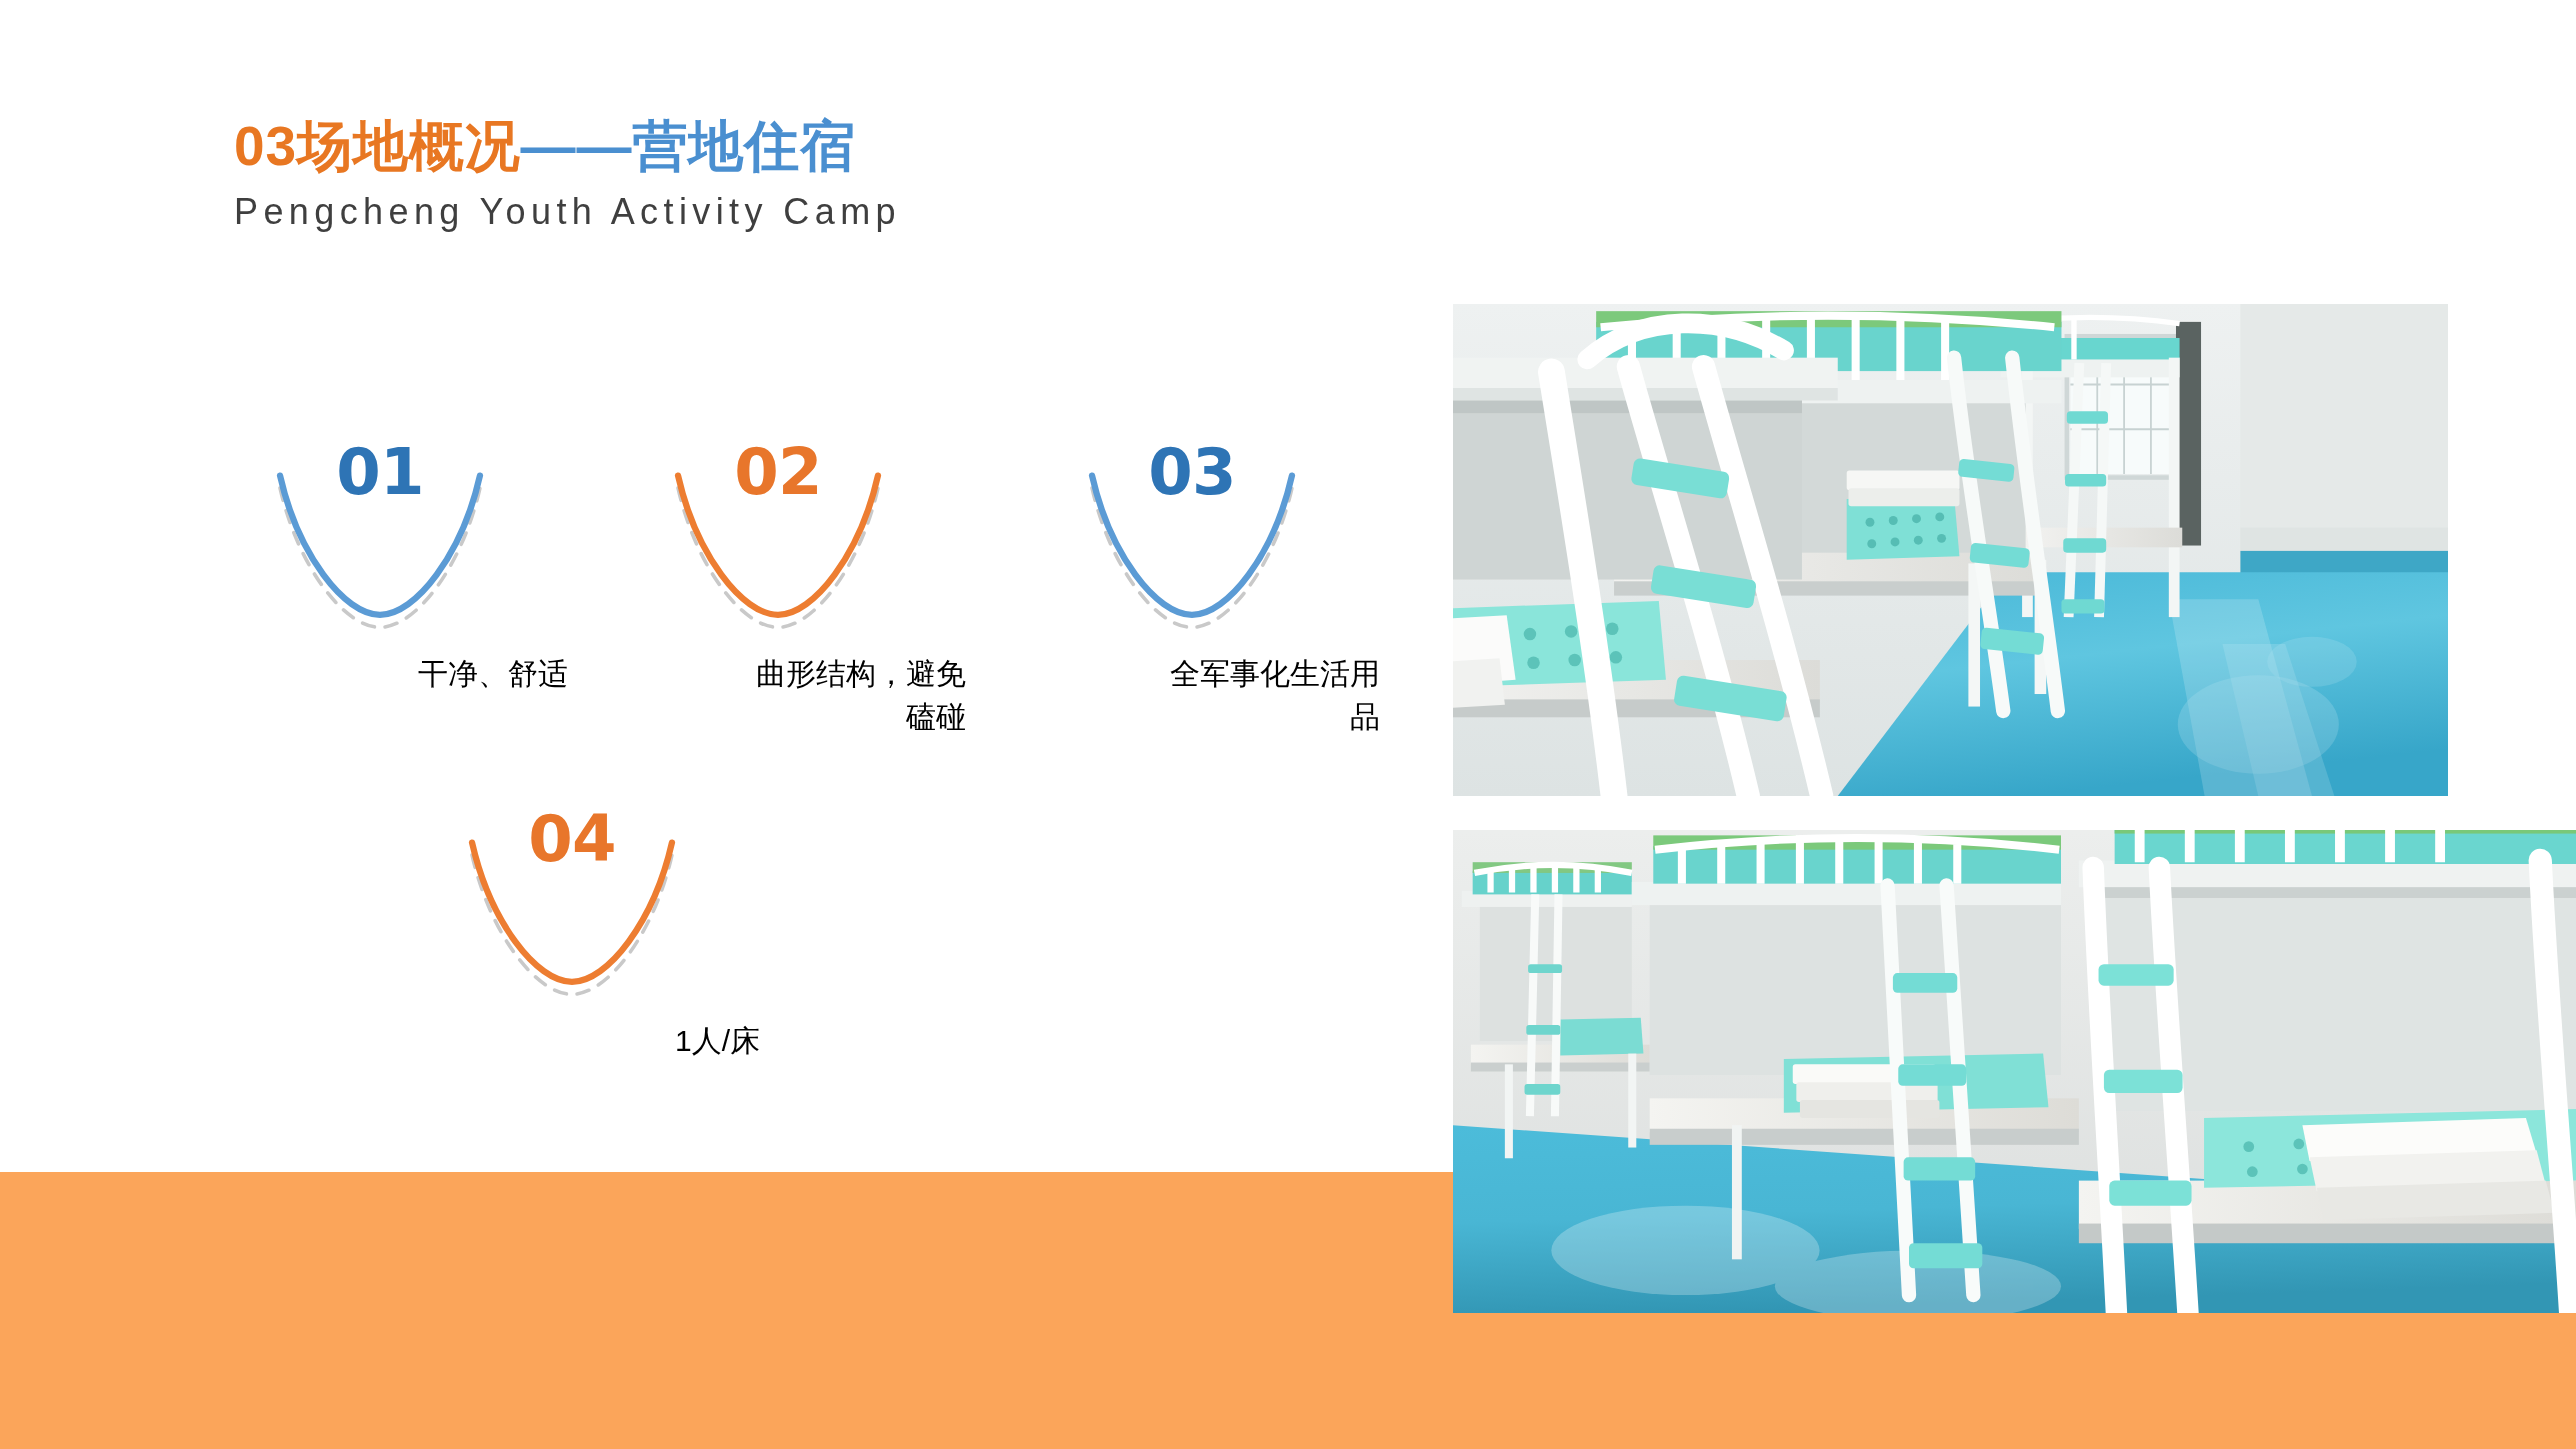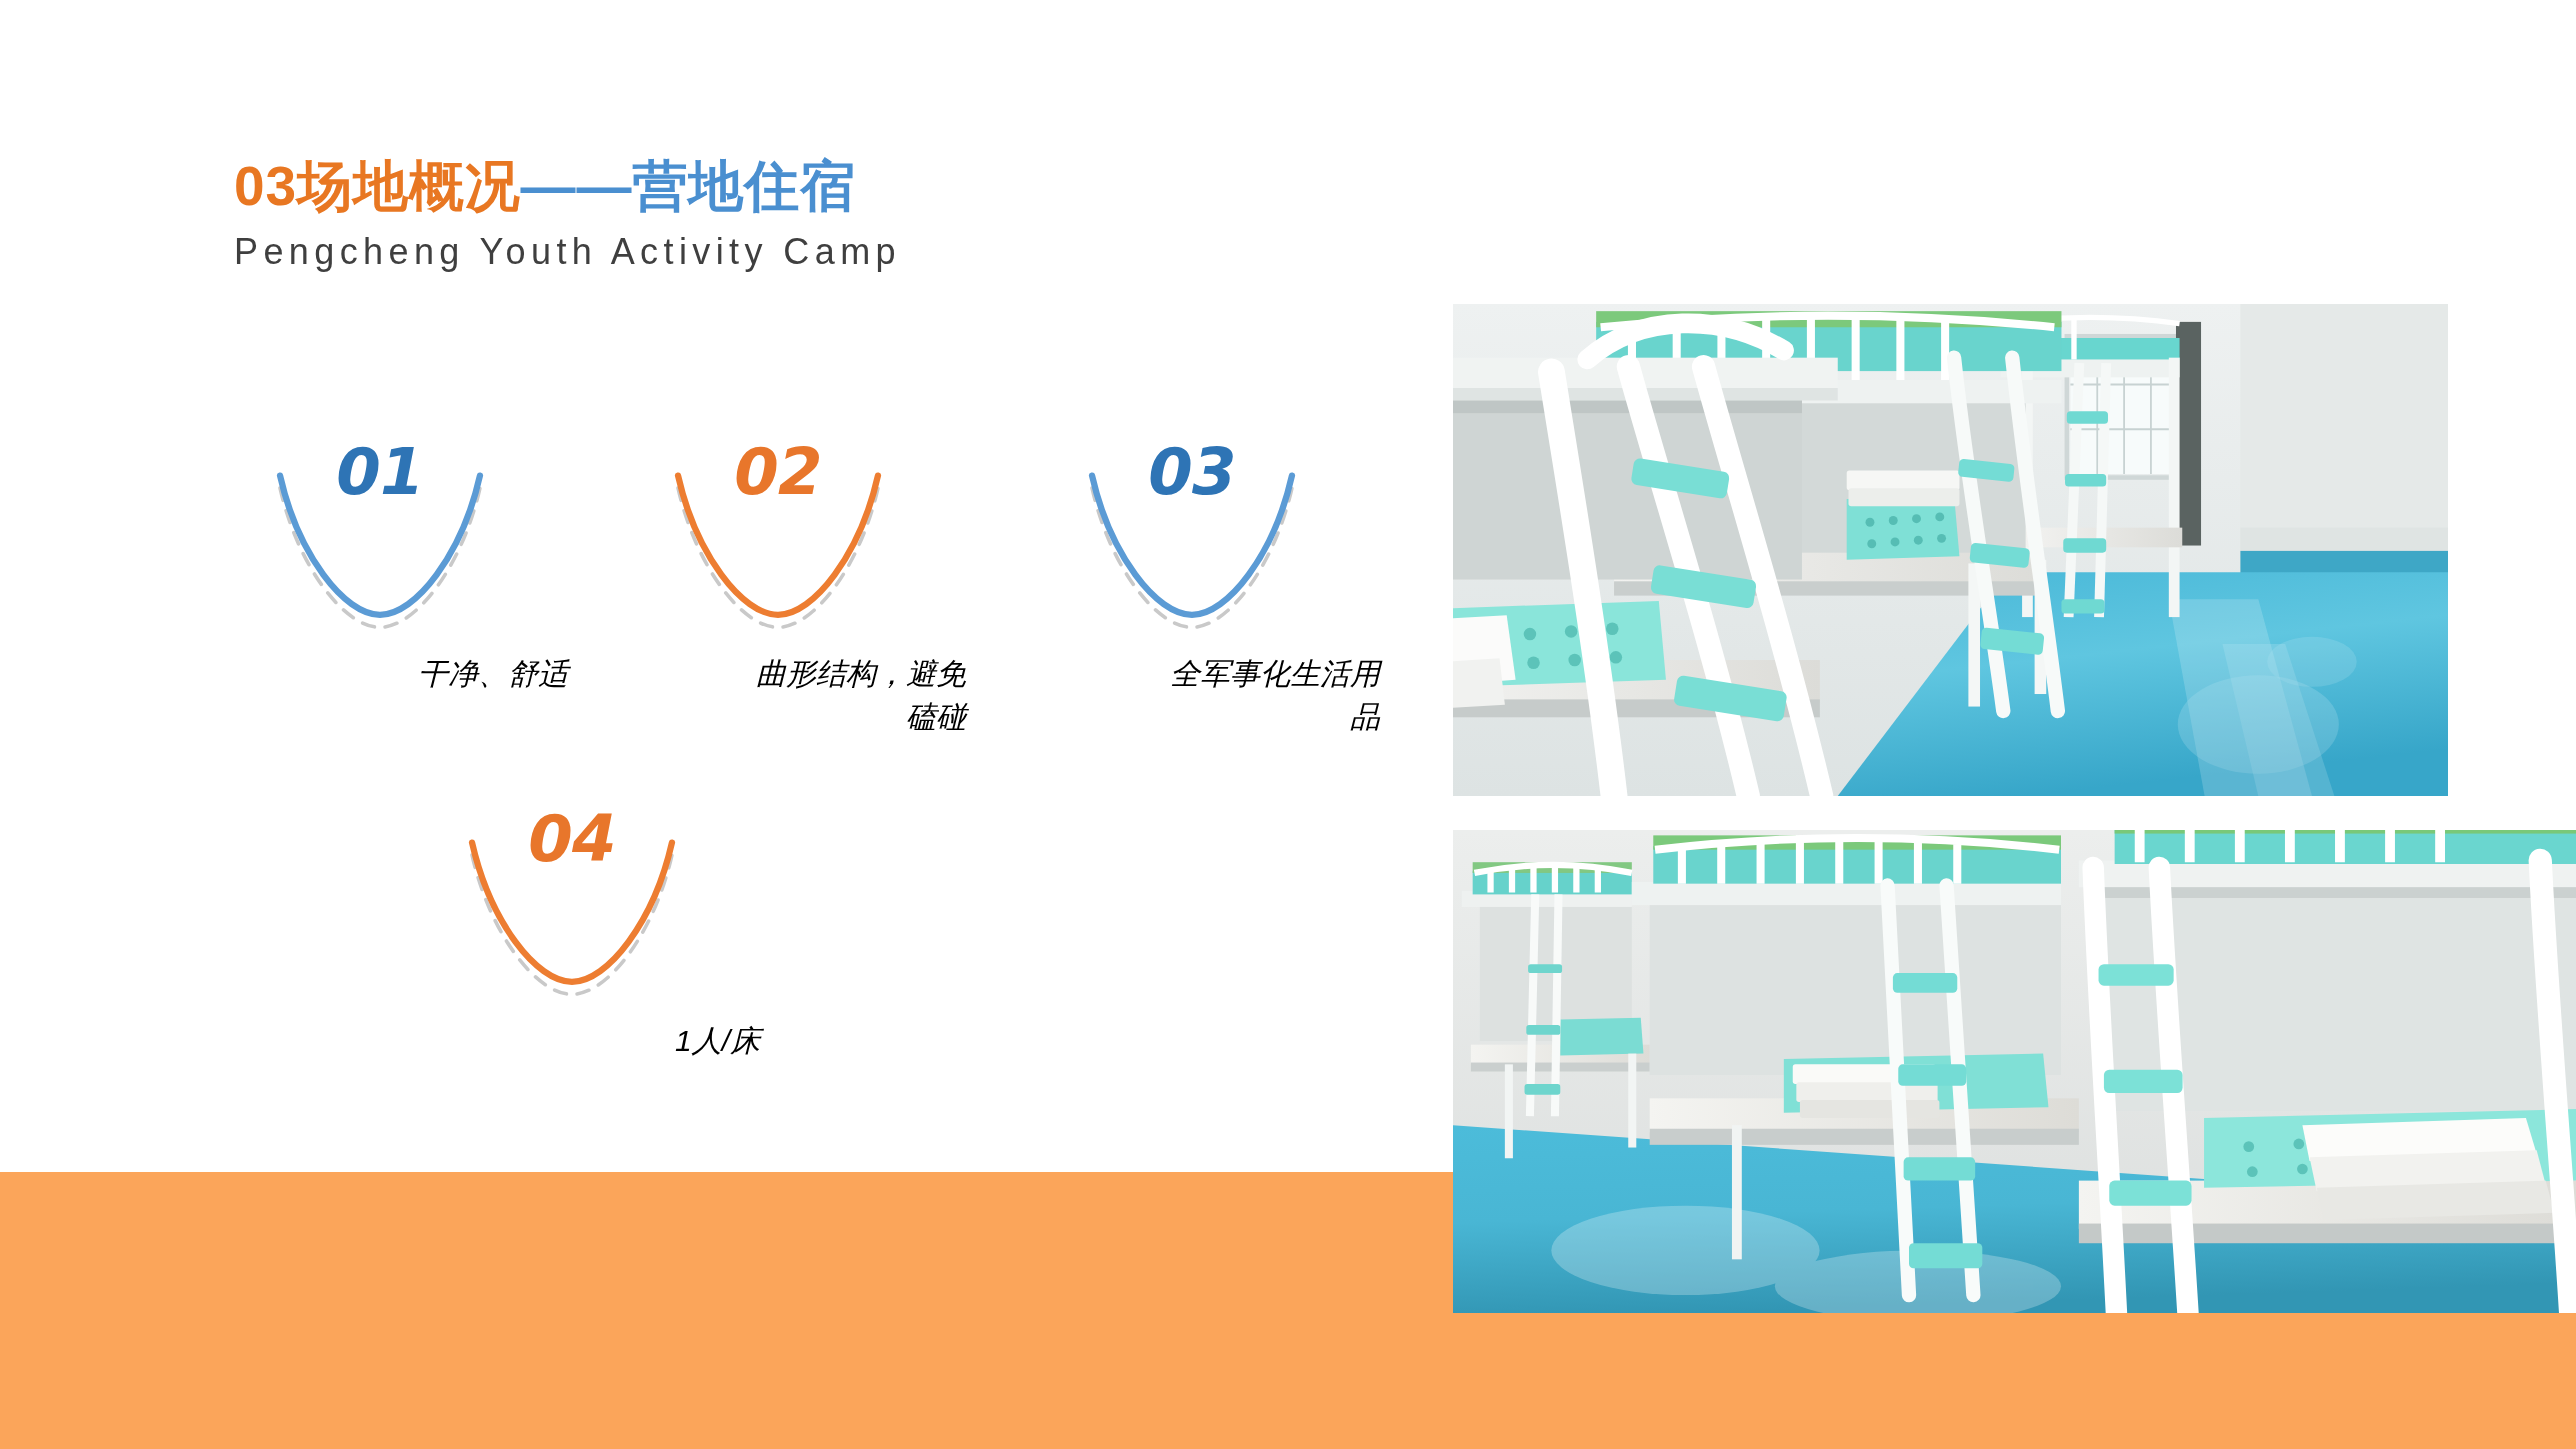--- a/index.html
+++ b/index.html
@@ -21,21 +21,20 @@
     left: 234px;
     top: 116px;
     width: 1073px;
   }
   #title-line {
     font-size: 55px;
     font-weight: bold;
     line-height: 1.1;
     white-space: nowrap;
     letter-spacing: 0.9px;
-    margin-top: 40px;
   }
   #title-orange { color: #E87722; }
   #title-blue   { color: #4A8FD0; }
 
   #subtitle {
     margin-top: 14.3px;
     font-size: 36px;
     color: #3F3F3F;
     letter-spacing: 5.4px;
     white-space: nowrap;
@@ -47,21 +46,20 @@
     position: absolute;
     left: 0;
     top: 0;
     width: 1431px;
     height: 1449px;
   }
   .feature {
     position: absolute;
     width: 376px;
     text-align: center;
-    font-style: italic;
   }
   .badge {
     position: relative;
     width: 268px;
     height: 183px;
     margin: 0 auto;
   }
   .badge svg {
     position: absolute;
     left: 0;

